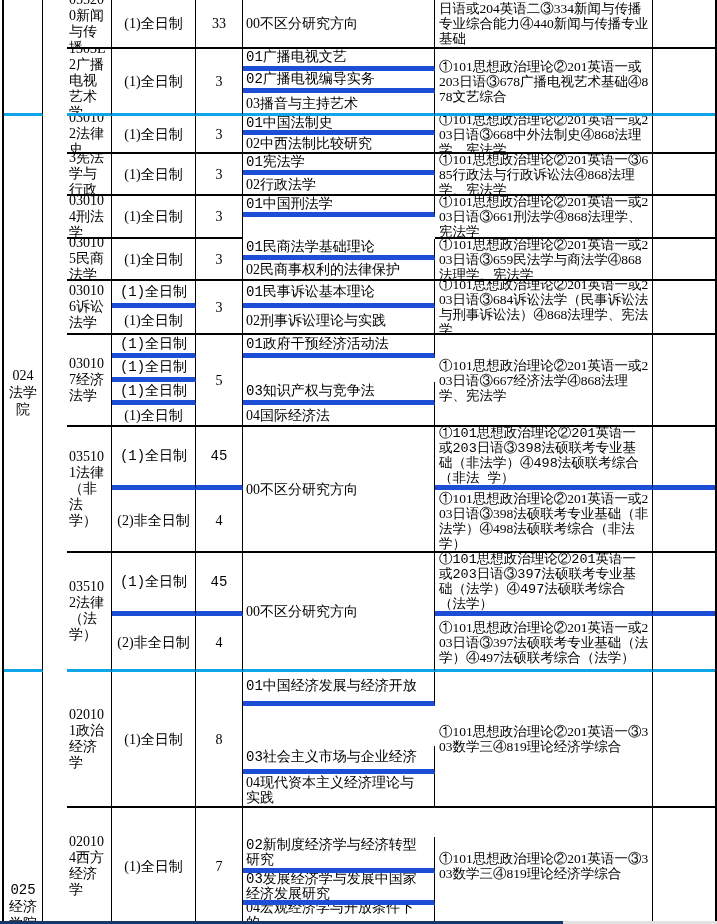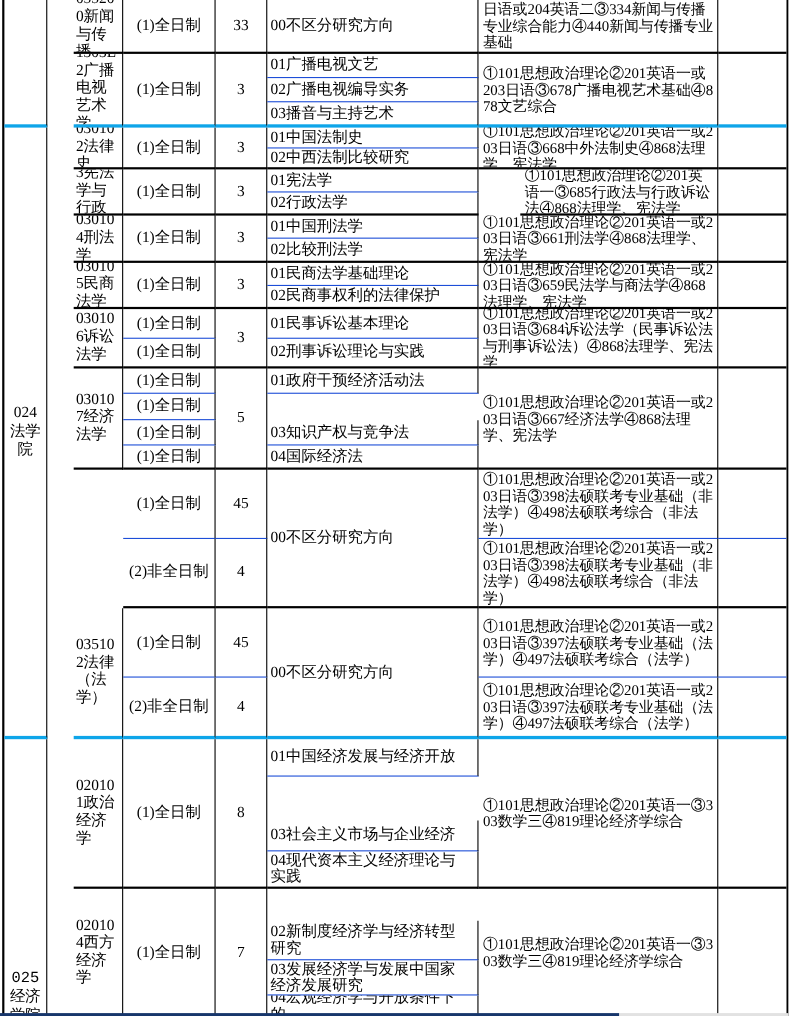--- a/index.html
+++ b/index.html
@@ -7,21 +7,21 @@
         font-family:"Liberation Serif","DejaVu Serif",serif;color:#000;}
   #grid{position:absolute;left:2px;top:0;
         display:grid;
         grid-template-columns:39px 69px 84px 47px 192px 218px 62px;
         grid-template-rows:49px 22px 22px 23px 19px 19px 21px 21px 21px 22px 21px 21px 27px 27px 23px 24px 23px 22px 63px 63px 63px 56px 34px 40px 28px 34px 29px 36px 32px 19px;
         border-left:2px solid #000;border-right:2px solid #000;}
   .cell{box-sizing:border-box;border-right:1px solid #000;overflow:hidden;
         display:flex;flex-direction:column;justify-content:center;
         font-size:14px;line-height:15px;word-break:break-all;}
   .last{border-right:none;}
-  .bb1{border-bottom:1px solid #1d4ed8;}
+  .bb1{border-bottom:5px solid #1d4ed8;font-family:Liberation Mono, monospace;}
   .bb2{border-bottom:2px solid #000;}
   .bb3{border-bottom:3px solid #0ea5e9;}
   .dept{align-items:center;text-align:center;line-height:17px;}
   .dept-bottom{justify-content:flex-end;}
   .dept-bottom .dtxt{transform:translateY(9px);}
   .major{align-items:center;text-align:left;line-height:16px;padding:0 2px;margin-left:24px;}
   .mode{align-items:center;text-align:center;}
   .count{align-items:center;text-align:center;}
   .dir{justify-content:center;text-align:left;padding:0 8px 0 3px;}
   .exam{justify-content:center;text-align:left;padding:0 3px 0 4px;font-size:13.5px;line-height:15px;}
@@ -47,20 +47,21 @@
     </div>
 
     <div class="cell major bb2" style="grid-column:2;grid-row:1;">055200新闻与传播</div>
     <div class="cell major bb3" style="grid-column:2;grid-row:2 / span 3;">1303L2广播电视艺术学</div>
     <div class="cell major bb2" style="grid-column:2;grid-row:5 / span 2;">030102法律史</div>
     <div class="cell major bb2" style="grid-column:2;grid-row:7 / span 2;">030103宪法学与行政法学</div>
     <div class="cell major bb2" style="grid-column:2;grid-row:9 / span 2;">030104刑法学</div>
     <div class="cell major bb2" style="grid-column:2;grid-row:11 / span 2;">030105民商法学</div>
     <div class="cell major bb2" style="grid-column:2;grid-row:13 / span 2;">030106诉讼法学</div>
     <div class="cell major bb2" style="grid-column:2;grid-row:15 / span 4;">030107经济法学</div>
+    <div class="cell major bb2" style="grid-column:2;grid-row:19 / span 2;">035101法律（非法学）</div>
     <div class="cell major bb3" style="grid-column:2;grid-row:21 / span 2;">035102法律（法学）</div>
     <div class="cell major bb2" style="grid-column:2;grid-row:23 / span 4;">020101政治经济学</div>
     <div class="cell major" style="grid-column:2;grid-row:27 / span 4;">020104西方经济学</div>
 
     <div class="cell mode bb2" style="grid-column:3;grid-row:1;">(1)全日制</div>
     <div class="cell mode bb3" style="grid-column:3;grid-row:2 / span 3;">(1)全日制</div>
     <div class="cell mode bb2" style="grid-column:3;grid-row:5 / span 2;">(1)全日制</div>
     <div class="cell mode bb2" style="grid-column:3;grid-row:7 / span 2;">(1)全日制</div>
     <div class="cell mode bb2" style="grid-column:3;grid-row:9 / span 2;">(1)全日制</div>
     <div class="cell mode bb2" style="grid-column:3;grid-row:11 / span 2;">(1)全日制</div>
@@ -94,41 +95,40 @@
 
     <div class="cell dir bb2" style="grid-column:5;grid-row:1;">00不区分研究方向</div>
     <div class="cell dir bb1" style="grid-column:5;grid-row:2;">01广播电视文艺</div>
     <div class="cell dir bb1" style="grid-column:5;grid-row:3;">02广播电视编导实务</div>
     <div class="cell dir bb3" style="grid-column:5;grid-row:4;">03播音与主持艺术</div>
     <div class="cell dir bb1" style="grid-column:5;grid-row:5;">01中国法制史</div>
     <div class="cell dir bb2" style="grid-column:5;grid-row:6;">02中西法制比较研究</div>
     <div class="cell dir bb1" style="grid-column:5;grid-row:7;">01宪法学</div>
     <div class="cell dir bb2" style="grid-column:5;grid-row:8;">02行政法学</div>
     <div class="cell dir bb1" style="grid-column:5;grid-row:9;">01中国刑法学</div>
-    <div class="cell dir bb2" style="grid-column:5;grid-row:10;">02比较刑法学</div>
     <div class="cell dir bb1" style="grid-column:5;grid-row:11;">01民商法学基础理论</div>
     <div class="cell dir bb2" style="grid-column:5;grid-row:12;">02民商事权利的法律保护</div>
     <div class="cell dir bb1" style="grid-column:5;grid-row:13;">01民事诉讼基本理论</div>
     <div class="cell dir bb2" style="grid-column:5;grid-row:14;">02刑事诉讼理论与实践</div>
     <div class="cell dir bb1" style="grid-column:5;grid-row:15;">01政府干预经济活动法</div>
     <div class="cell dir bb1" style="grid-column:5;grid-row:17;">03知识产权与竞争法</div>
     <div class="cell dir bb2" style="grid-column:5;grid-row:18;">04国际经济法</div>
     <div class="cell dir bb2" style="grid-column:5;grid-row:19 / span 2;">00不区分研究方向</div>
     <div class="cell dir bb3" style="grid-column:5;grid-row:21 / span 2;">00不区分研究方向</div>
     <div class="cell dir bb1" style="grid-column:5;grid-row:23;">01中国经济发展与经济开放</div>
     <div class="cell dir bb1" style="grid-column:5;grid-row:25;">03社会主义市场与企业经济</div>
     <div class="cell dir bb2" style="grid-column:5;grid-row:26;">04现代资本主义经济理论与实践</div>
     <div class="cell dir bb1" style="grid-column:5;grid-row:28;">02新制度经济学与经济转型研究</div>
     <div class="cell dir bb1" style="grid-column:5;grid-row:29;">03发展经济学与发展中国家经济发展研究</div>
     <div class="cell dir" style="grid-column:5;grid-row:30;">04宏观经济学与开放条件下的</div>
 
     <div class="cell exam bb2" style="grid-column:6;grid-row:1;">日语或204英语二③334新闻与传播专业综合能力④440新闻与传播专业基础</div>
     <div class="cell exam bb3" style="grid-column:6;grid-row:2 / span 3;">①101思想政治理论②201英语一或 203日语③678广播电视艺术基础④878文艺综合</div>
     <div class="cell exam bb2" style="grid-column:6;grid-row:5 / span 2;">①101思想政治理论②201英语一或203日语③668中外法制史④868法理学、宪法学</div>
-    <div class="cell exam bb2" style="grid-column:6;grid-row:7 / span 2;margin-left:38px;">①101思想政治理论②201英语一③685行政法与行政诉讼法④868法理学、宪法学</div>
+    <div class="cell exam bb2" style="grid-column:6;grid-row:7 / span 2;">①101思想政治理论②201英语一③685行政法与行政诉讼法④868法理学、宪法学</div>
     <div class="cell exam bb2" style="grid-column:6;grid-row:9 / span 2;">①101思想政治理论②201英语一或203日语③661刑法学④868法理学、宪法学</div>
     <div class="cell exam bb2" style="grid-column:6;grid-row:11 / span 2;">①101思想政治理论②201英语一或203日语③659民法学与商法学④868法理学、宪法学</div>
     <div class="cell exam bb2" style="grid-column:6;grid-row:13 / span 2;">①101思想政治理论②201英语一或203日语③684诉讼法学（民事诉讼法与刑事诉讼法）④868法理学、宪法学</div>
     <div class="cell exam bb2" style="grid-column:6;grid-row:15 / span 4;">①101思想政治理论②201英语一或203日语③667经济法学④868法理学、宪法学</div>
     <div class="cell exam bb1" style="grid-column:6;grid-row:19;">①101思想政治理论②201英语一或203日语③398法硕联考专业基础（非法学）④498法硕联考综合（非法 学）</div>
     <div class="cell exam bb2" style="grid-column:6;grid-row:20;">①101思想政治理论②201英语一或203日语③398法硕联考专业基础（非法学）④498法硕联考综合（非法 学）</div>
     <div class="cell exam bb1" style="grid-column:6;grid-row:21;">①101思想政治理论②201英语一或203日语③397法硕联考专业基础（法学）④497法硕联考综合（法学）</div>
     <div class="cell exam bb3" style="grid-column:6;grid-row:22;">①101思想政治理论②201英语一或203日语③397法硕联考专业基础（法学）④497法硕联考综合（法学）</div>
     <div class="cell exam bb2" style="grid-column:6;grid-row:23 / span 4;">①101思想政治理论②201英语一③303数学三④819理论经济学综合</div>
     <div class="cell exam" style="grid-column:6;grid-row:27 / span 4;">①101思想政治理论②201英语一③303数学三④819理论经济学综合</div>

